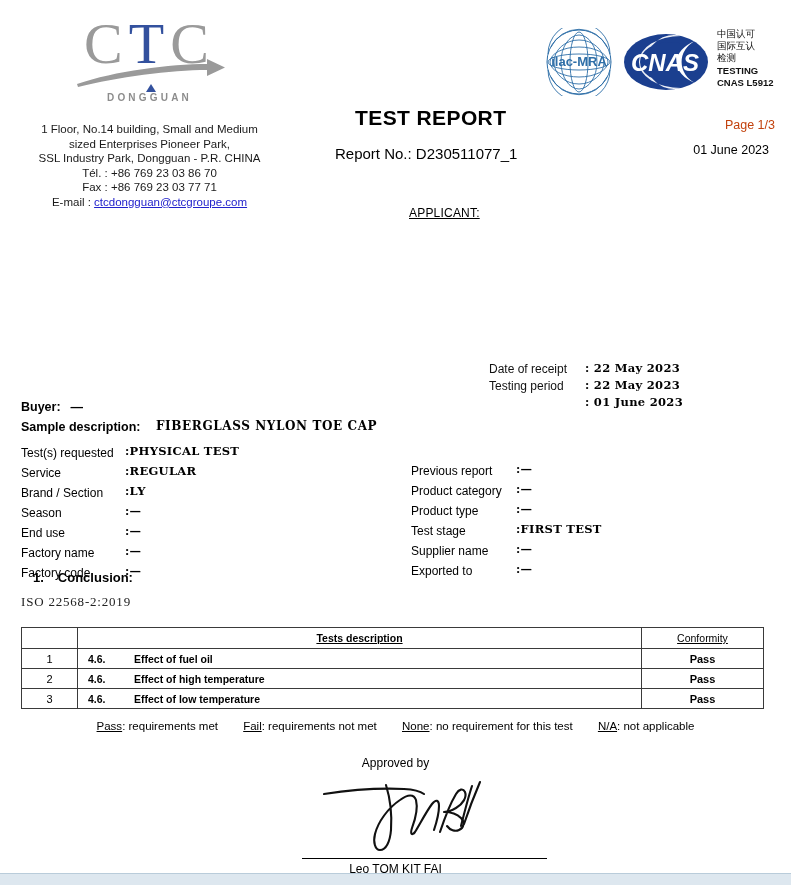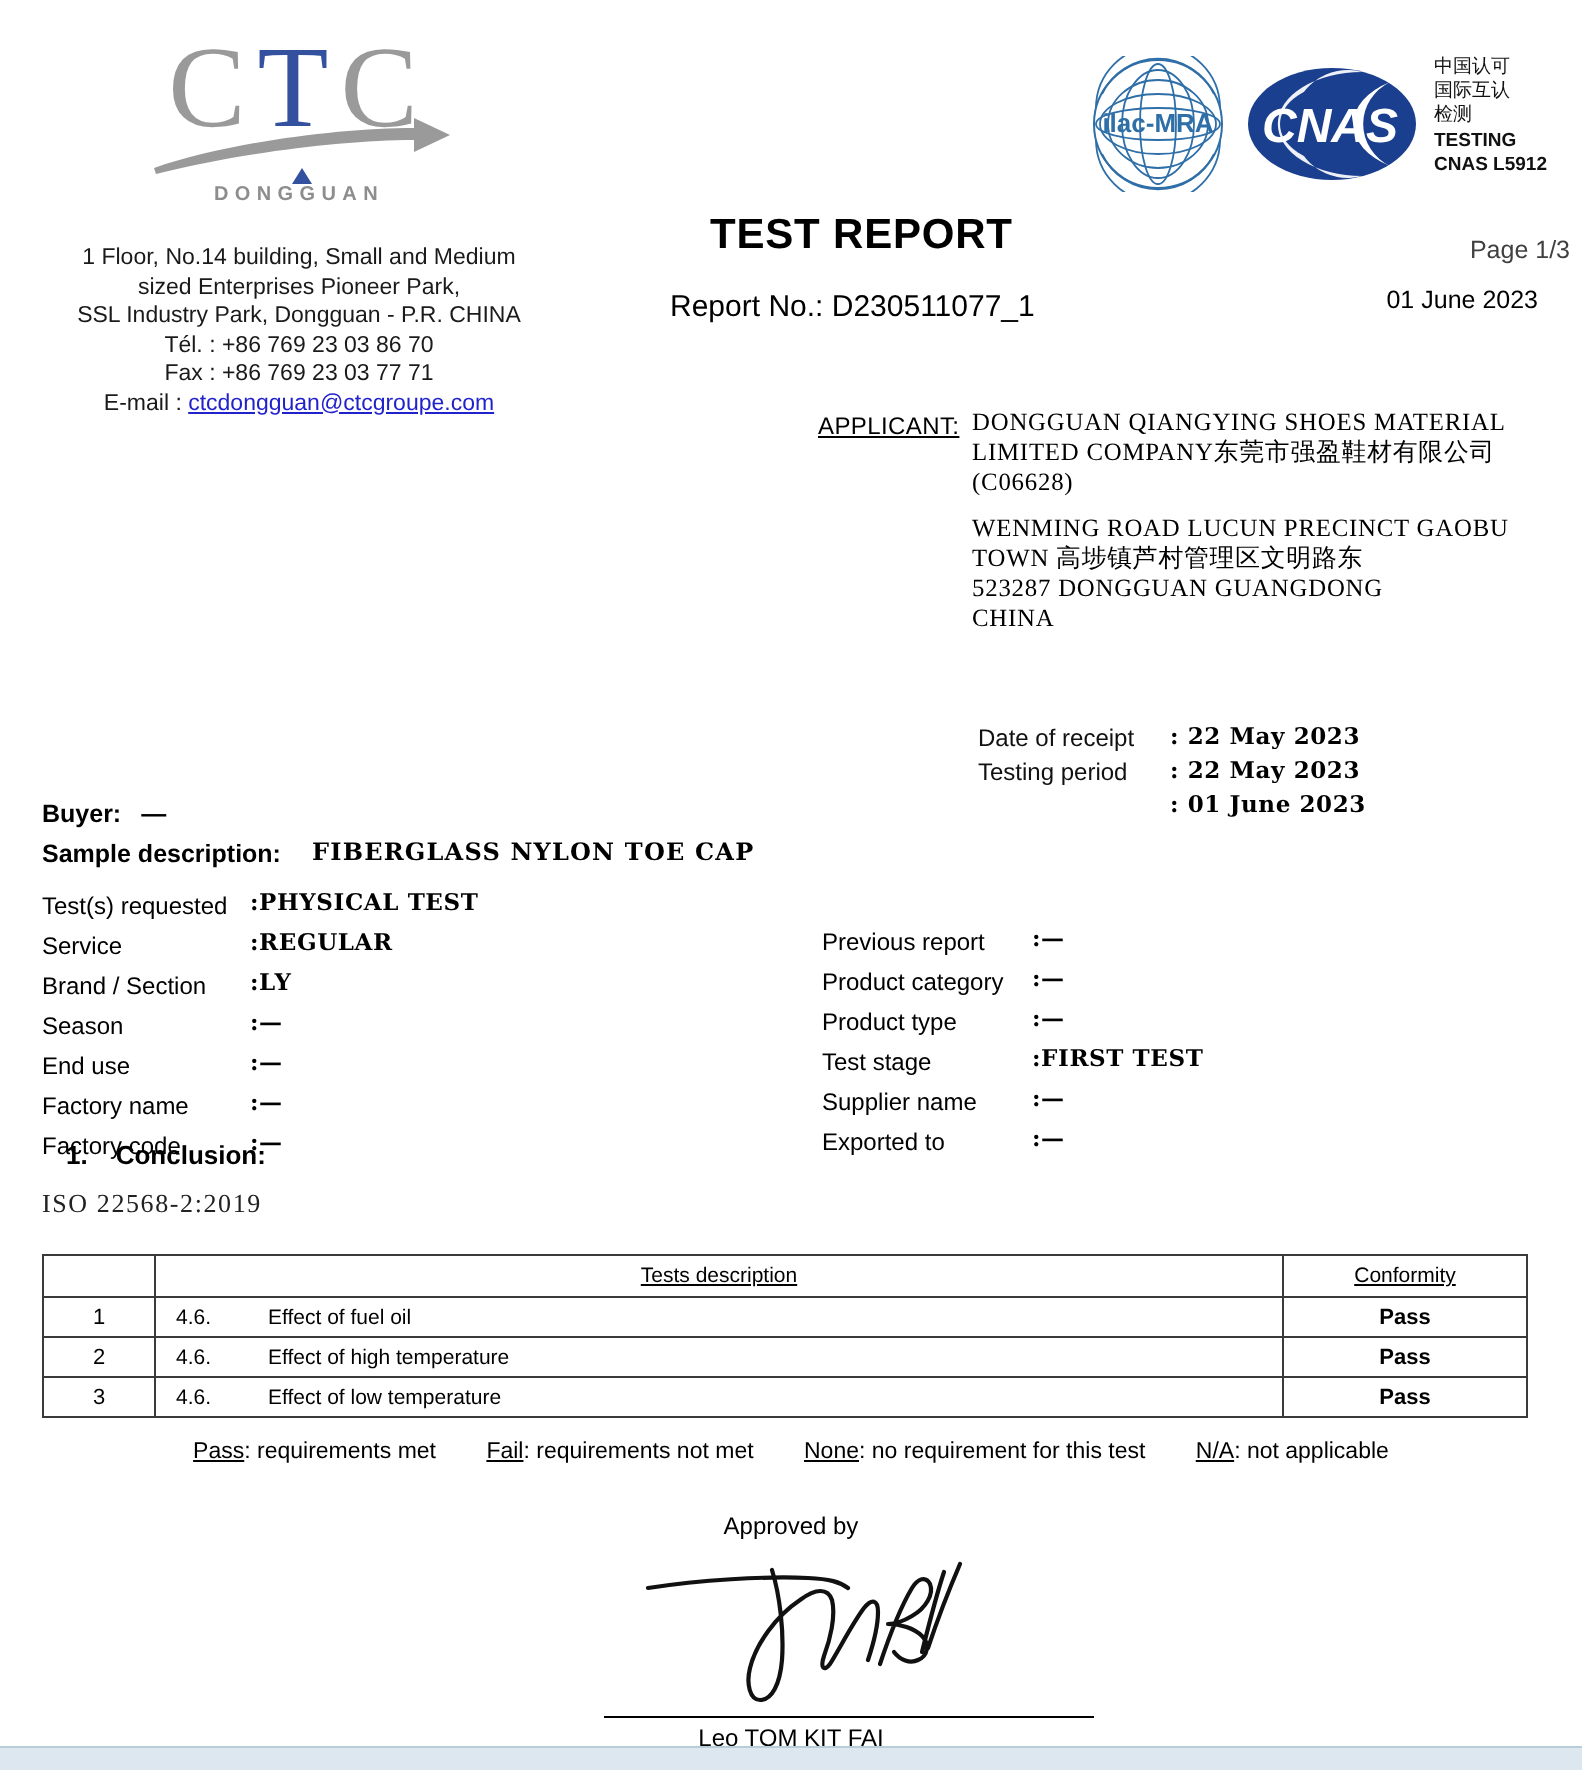--- a/index.html
+++ b/index.html
@@ -126,23 +126,23 @@
     font-weight: bold;
     letter-spacing: 0.4px;
   }
   .report-no {
     position: absolute;
     left: 335px; top: 145px;
     font-size: 15px;
   }
   .page-num {
     position: absolute;
-    right: 6px; top: 118px;
+    right: 16px; top: 118px;
     font-size: 12.5px;
-    color: #404040;
+    color: #c2410c;
     text-align: right;
   }
   .issue-date {
     position: absolute;
     right: 22px; top: 143px;
     font-size: 12.5px;
     text-align: right;
   }
 
   
@@ -273,21 +273,21 @@
     border: 1px solid #3a3a3a;
     padding: 0;
     height: 19px;
     font-size: 10.5px;
     font-weight: normal;
   }
   .results th {
     height: 20px;
   }
   .results .c-idx { width: 55px; text-align: center; }
-  .results .c-desc { width: 563px; }
+  .results .c-desc { width: 563px; font-weight: bold; }
   .results .c-conf { width: 121px; text-align: center; }
   .results thead th span {
     text-decoration: underline;
   }
   .results thead .c-desc { text-align: center; }
   .results .idx-cell { text-align: center; font-size: 11px; }
   .results .desc-cell { padding-left: 10px; }
   .results .desc-cell .clause { display: inline-block; width: 46px; }
   .results .conf-cell { text-align: center; font-weight: bold; font-size: 11px; }
 
@@ -384,29 +384,20 @@
       <div>CNAS L5912</div>
     </div>
   </div>
 
   <div class="title">TEST REPORT</div>
   <div class="report-no">Report No.: D230511077_1</div>
   <div class="page-num">Page 1/3</div>
   <div class="issue-date">01 June 2023</div>
 
   <div class="applicant-label">APPLICANT:</div>
-  <div class="applicant-body">
-    <div>DONGGUAN  QIANGYING  SHOES  MATERIAL</div>
-    <div>LIMITED  COMPANY东莞市强盈鞋材有限公司</div>
-    <div> (C06628)</div>
-    <div class="blk2">WENMING  ROAD  LUCUN  PRECINCT  GAOBU</div>
-    <div>TOWN  高埗镇芦村管理区文明路东</div>
-    <div>523287  DONGGUAN  GUANGDONG</div>
-    <div>CHINA</div>
-  </div>
 
   <div class="dates">
     <div class="row">
       <span class="lbl">Date of receipt</span>
       <span class="val">: 22  May  2023</span>
     </div>
     <div class="row">
       <span class="lbl">Testing period</span>
       <span class="val">: 22  May  2023</span>
     </div>

